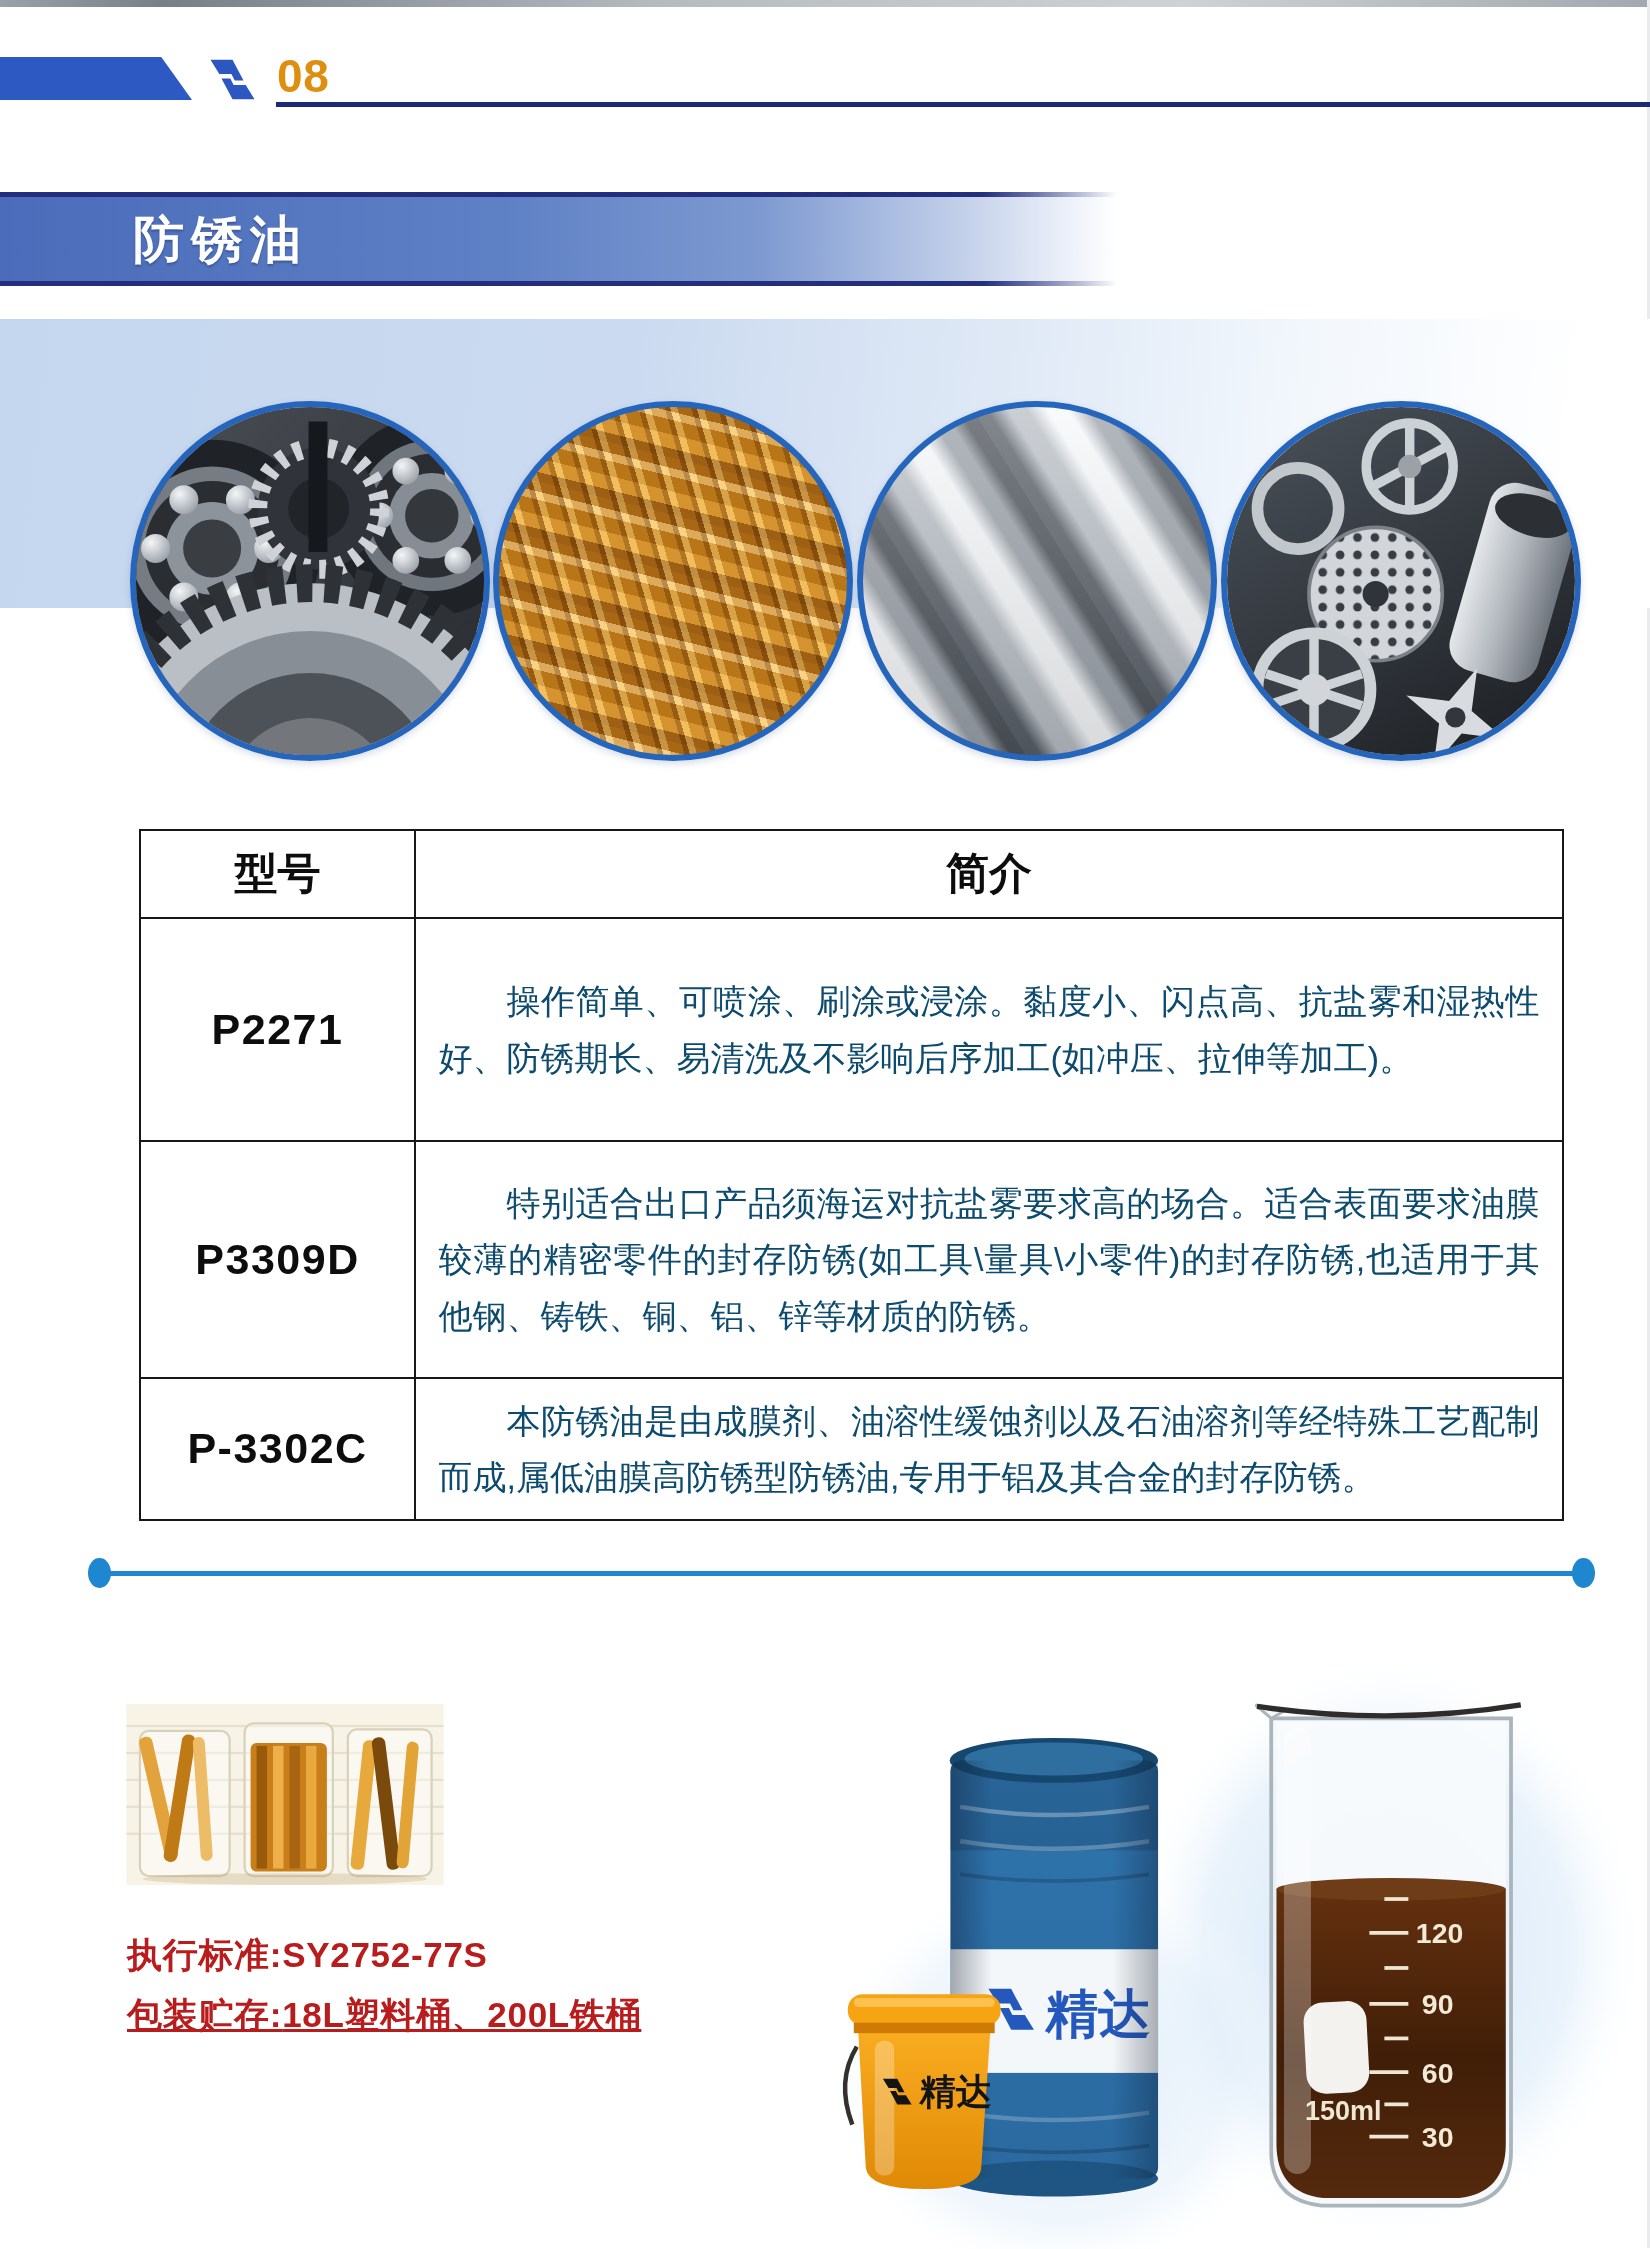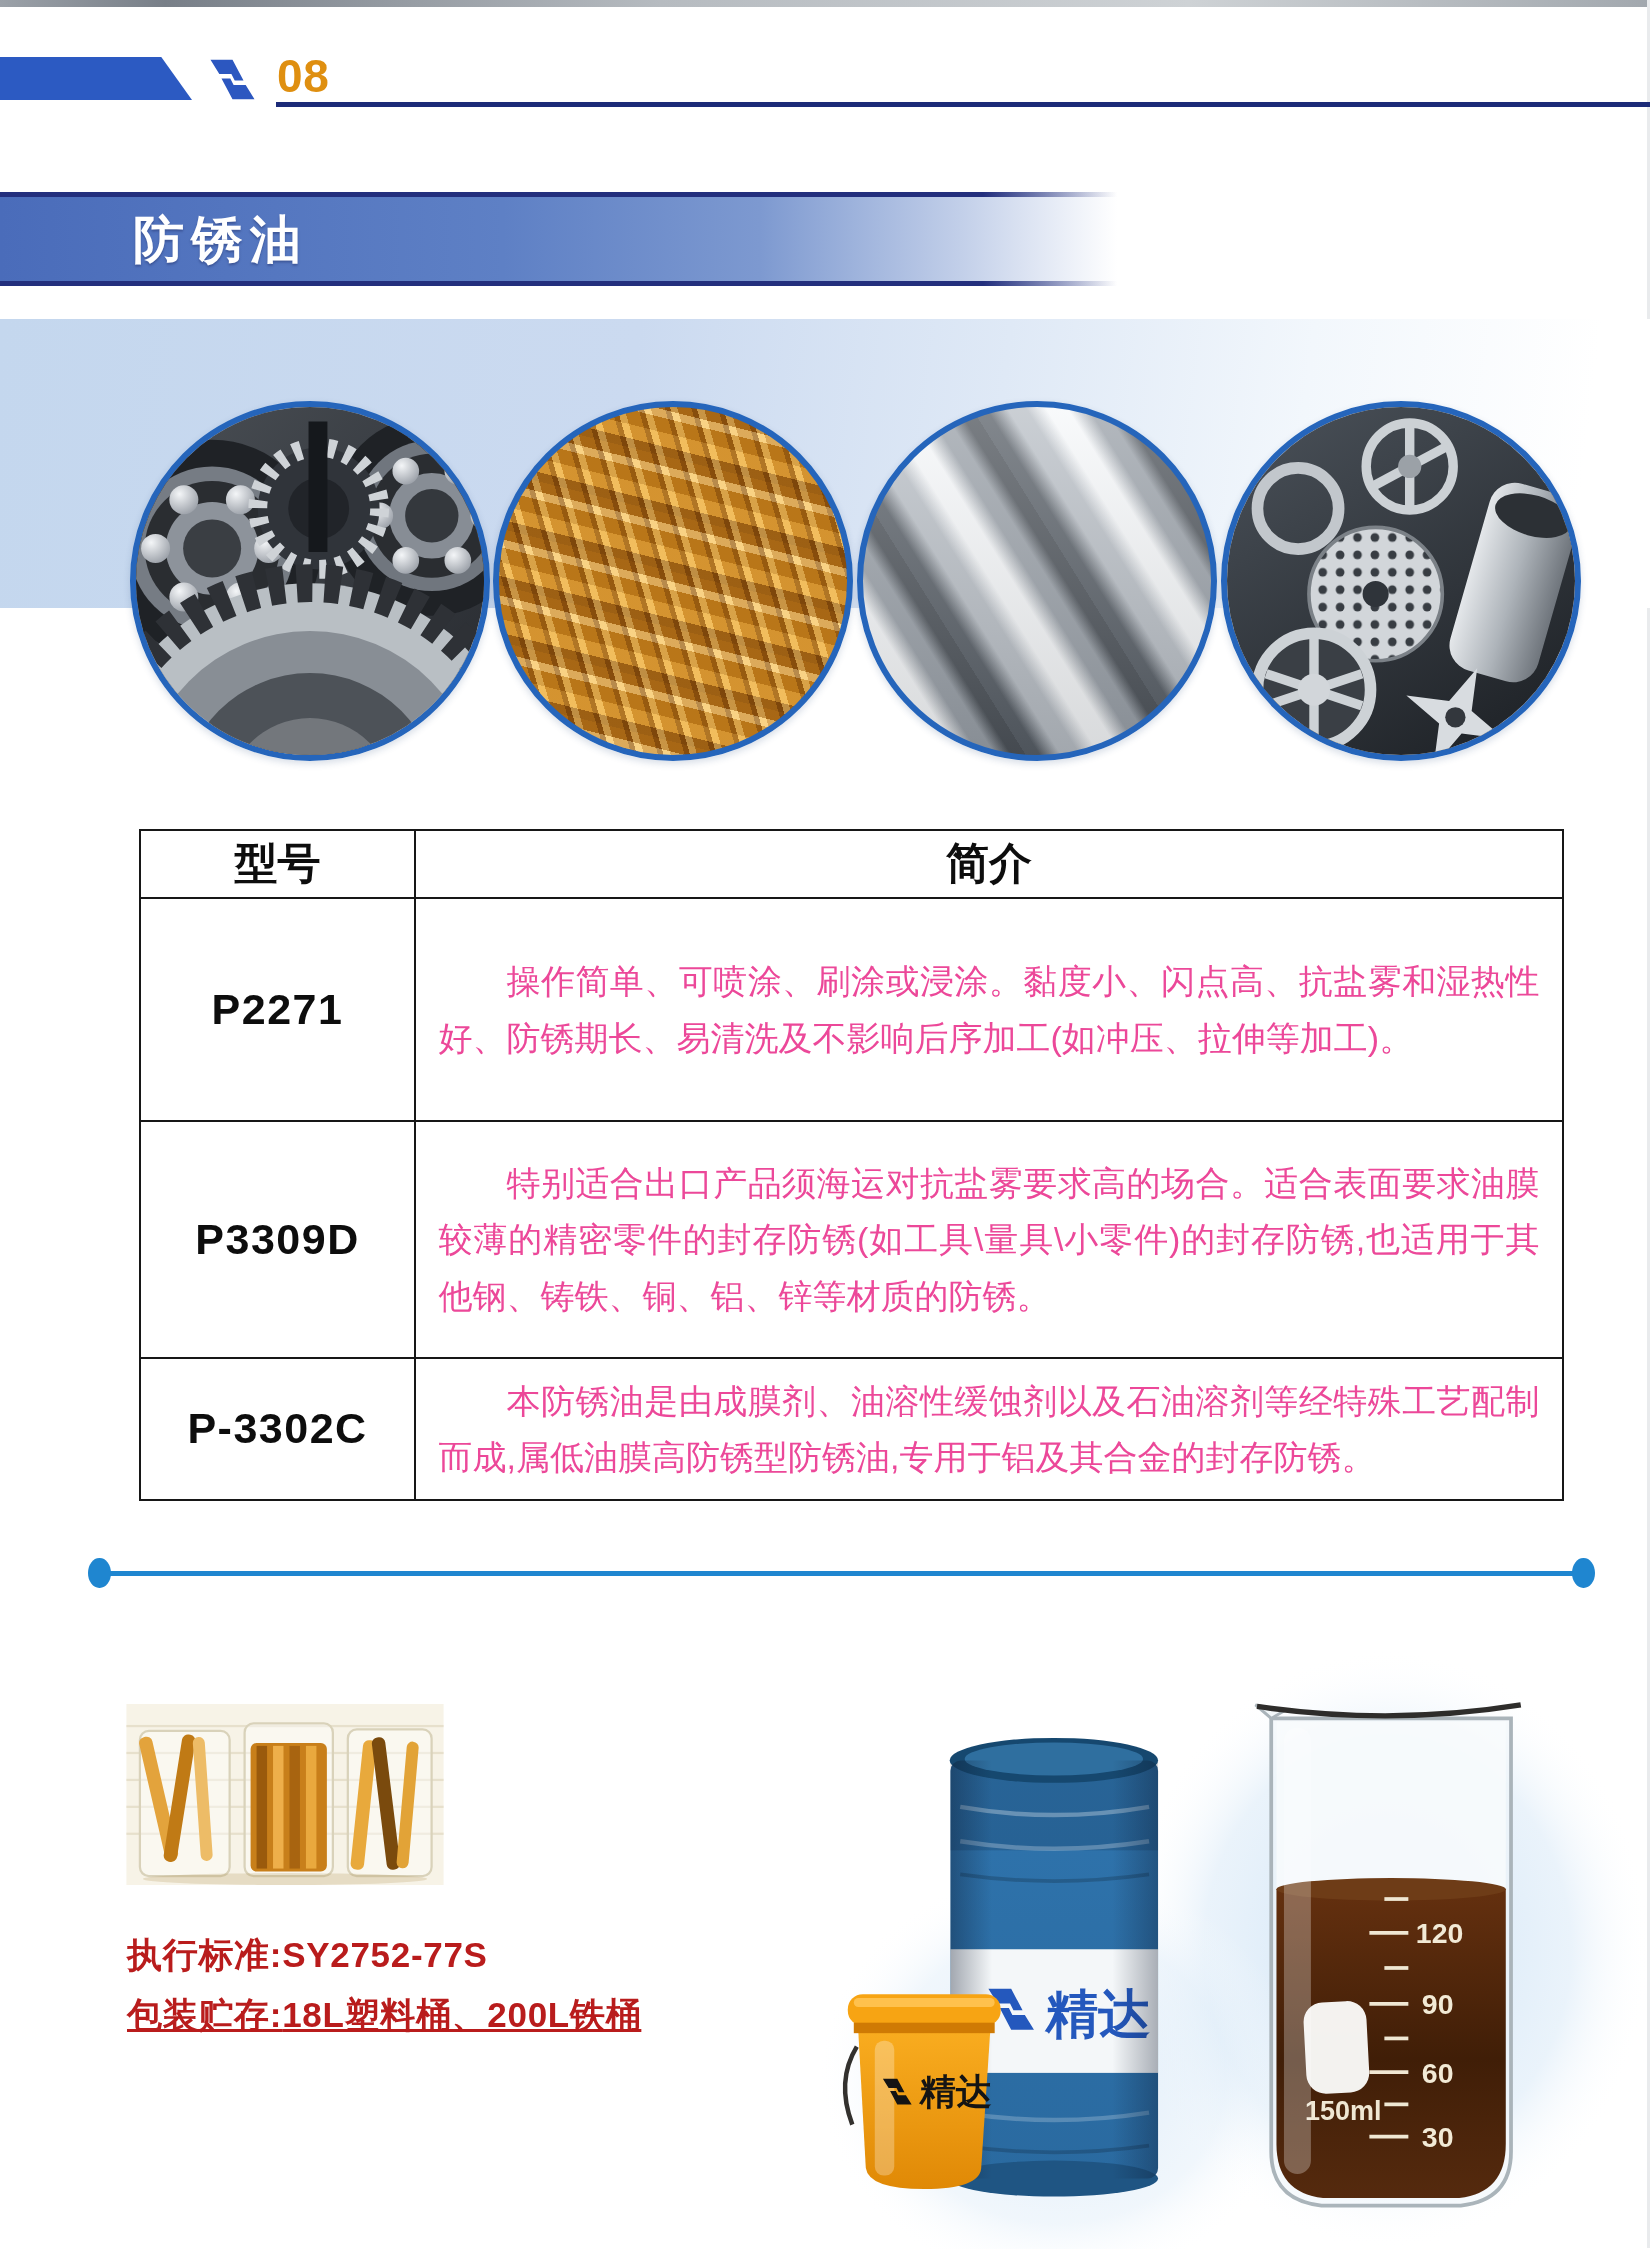--- a/index.html
+++ b/index.html
@@ -50,27 +50,27 @@
     background:
       linear-gradient(180deg,rgba(255,255,255,.25),rgba(0,0,0,.12)),
       repeating-linear-gradient(58deg,#596068 0 12px,#b9bfc6 30px 46px,#f6f8fa 63px 81px,#9aa1a9 99px 112px,#4e545b 126px 138px);}
   .c4{left:1221px;}
 
   
   table.spec{position:absolute;left:139px;top:829px;width:1425px;border-collapse:collapse;
     background:#fff;}
   table.spec th,table.spec td{border:2.2px solid #171717;}
   table.spec th{font-size:43px;font-weight:700;color:#0d0d0d;text-align:center;}
-  .row-head{height:68px;margin-top:31px;}
+  .row-head{height:88px;margin-top:31px;}
   .row-1{height:223px;}
   .row-2{height:237px;}
   .row-3{height:112px;}
   td.model{width:271px;text-align:center;font-weight:700;font-size:43px;letter-spacing:1.5px;color:#0d0d0d;}
   td.desc{padding:13.5px 22.5px;font-size:34px;line-height:1.66;text-align:justify;
-    text-indent:2em;color:#ec4899;}
+    text-indent:2em;color:#0c4a6e;}
 
   
   .divider-line{left:105px;top:1571px;width:1474px;height:4.5px;background:#1f86d0;border-radius:2.2px;}
   .divider-dot{top:1558px;width:22.5px;height:30px;border-radius:50%;background:#1f86d0;}
   .dot-left{left:88px;}
   .dot-right{left:1572px;}
 
   
   .sample-photo{left:126px;top:1704px;width:318px;height:181px;}
   .footer-line{left:127px;font-size:35px;font-weight:700;color:#b91c1c;letter-spacing:0.7px;}

